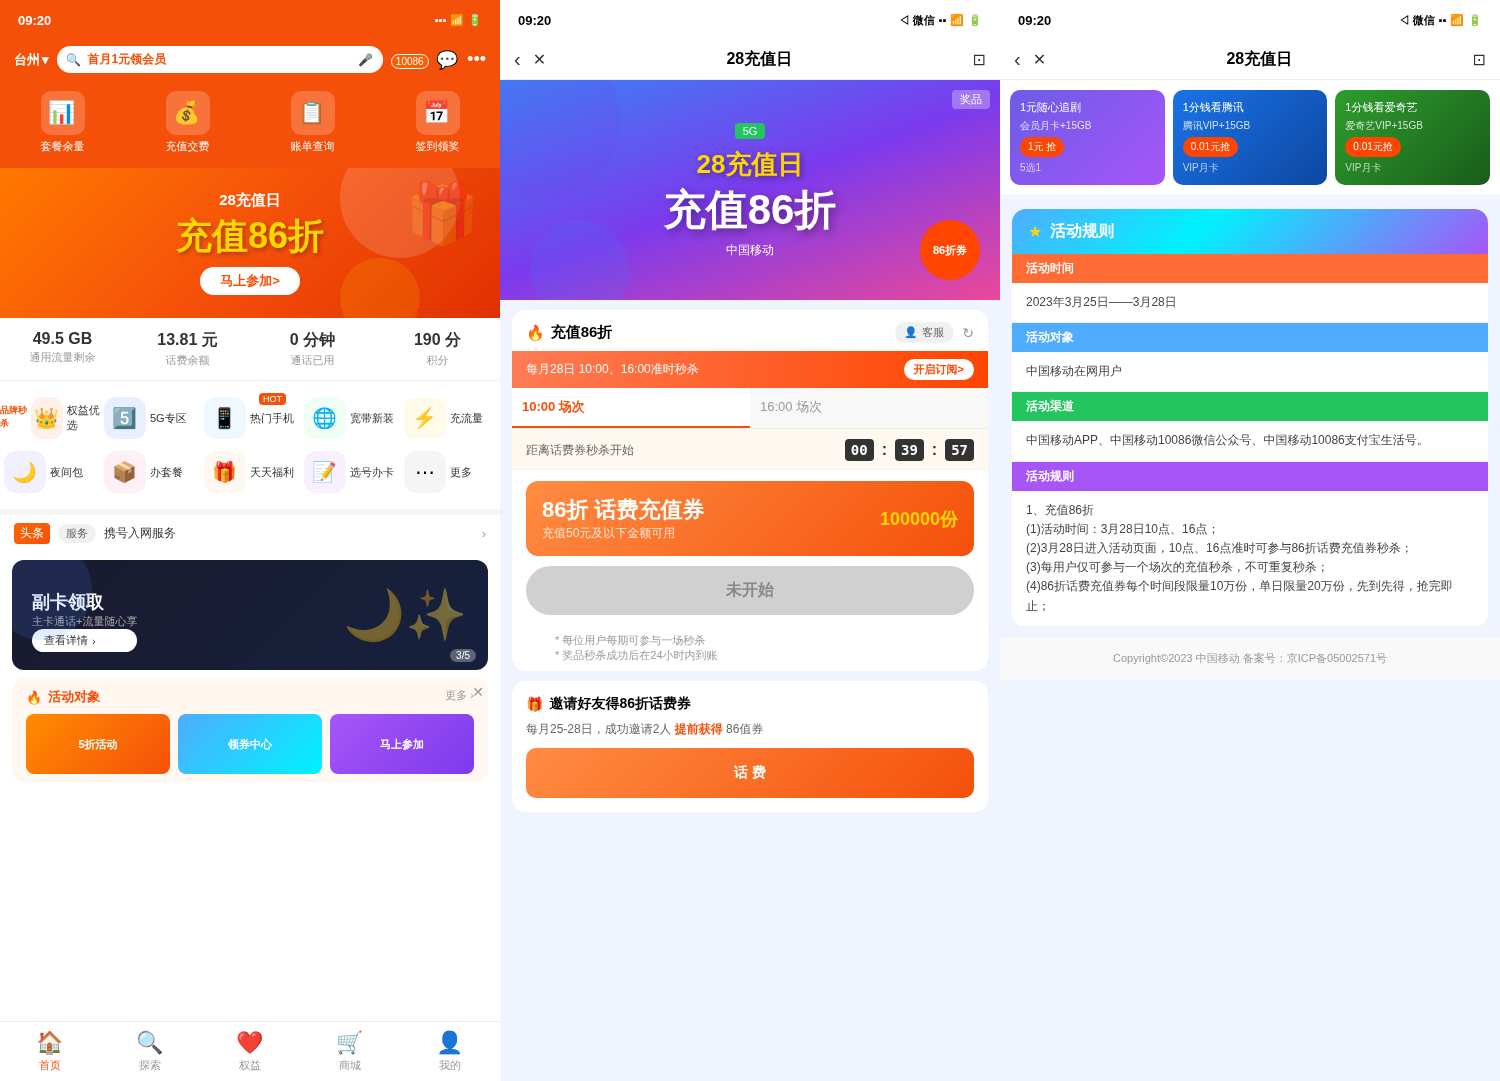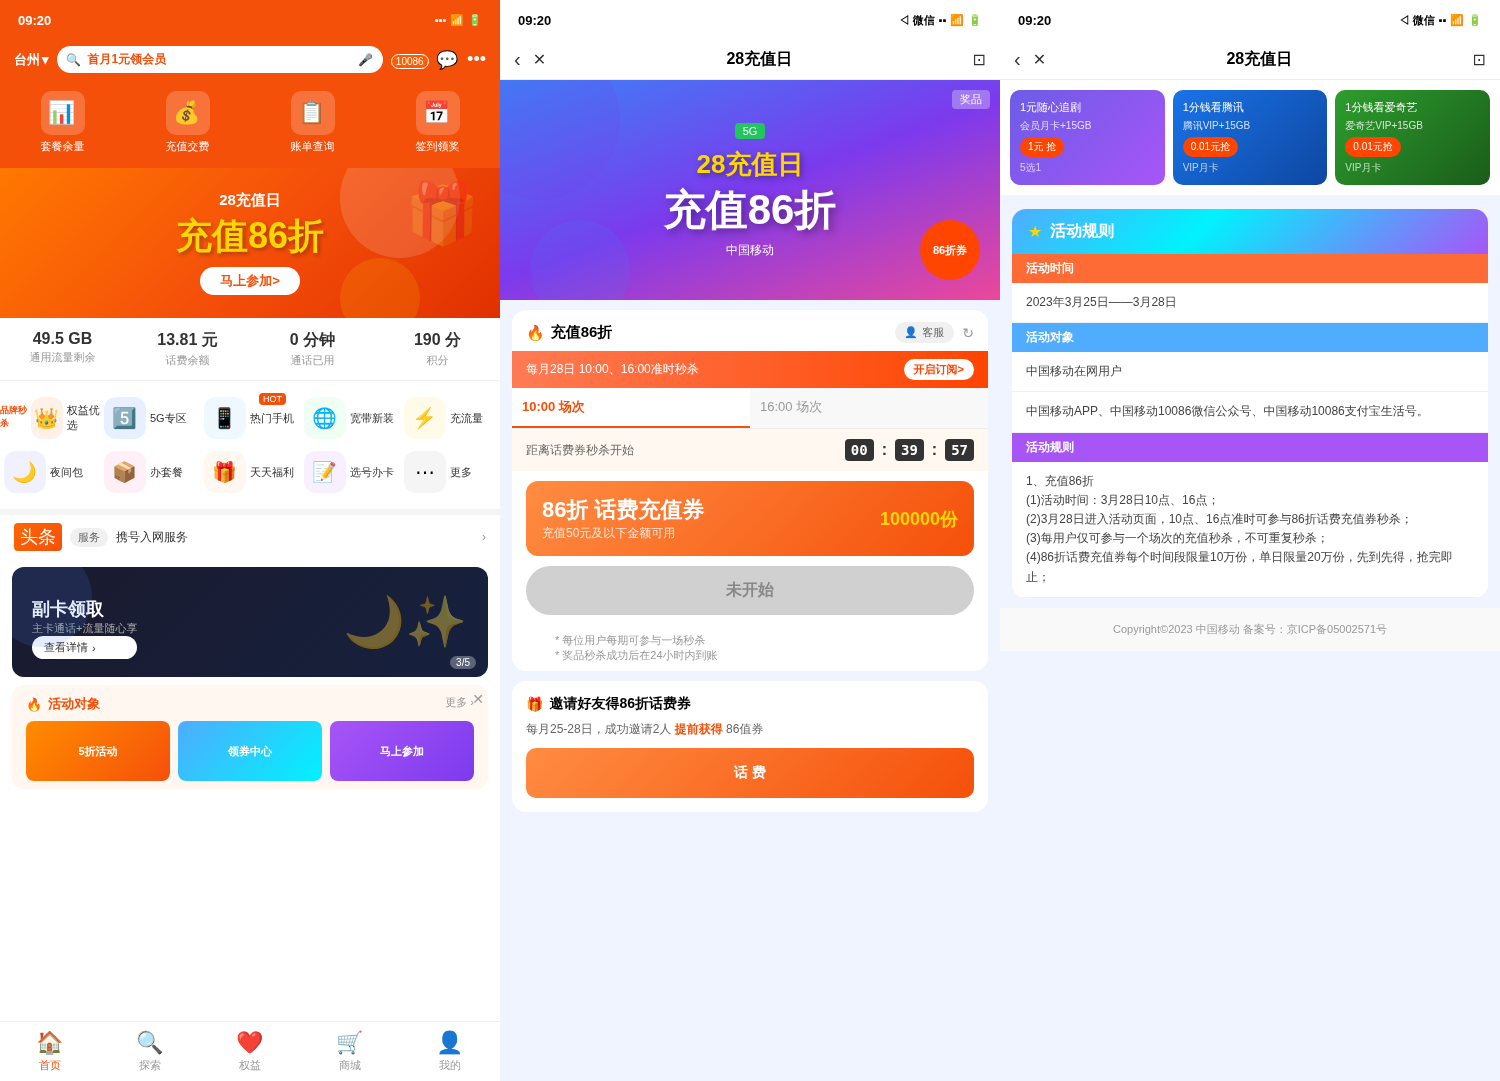--- a/index.html
+++ b/index.html
@@ -217,21 +217,21 @@
       background: #fff;
       padding: 8px 14px;
       gap: 8px;
       border-top: 6px solid #f5f5f5;
     }
     .s1-headline-tag {
       background: linear-gradient(135deg, #ff6600, #f5500a);
       color: #fff;
       border-radius: 4px;
       padding: 2px 6px;
-      font-size: 18px;
+      font-size: 12px;
     }
     .s1-headline-text {
       flex: 1;
       font-size: 12px;
       color: #333;
     }
     .s1-headline-arrow {
       color: #999;
       font-size: 12px;
     }
@@ -1049,20 +1049,21 @@
         <div class="s3-rule-label">活动时间</div>
         <div class="s3-rule-content">2023年3月25日——3月28日</div>
       </div>
 
       <div class="s3-rule-section">
         <div class="s3-rule-label blue">活动对象</div>
         <div class="s3-rule-content">中国移动在网用户</div>
       </div>
 
       <div class="s3-rule-section">
+        <div class="s3-rule-label green">活动渠道</div>
         <div class="s3-rule-content">中国移动APP、中国移动10086微信公众号、中国移动10086支付宝生活号。</div>
       </div>
 
       <div class="s3-rule-section">
         <div class="s3-rule-label purple">活动规则</div>
         <div class="s3-rule-content" style="white-space:pre-line;">1、充值86折
 (1)活动时间：3月28日10点、16点；
 (2)3月28日进入活动页面，10点、16点准时可参与86折话费充值券秒杀；
 (3)每用户仅可参与一个场次的充值秒杀，不可重复秒杀；
 (4)86折话费充值券每个时间段限量10万份，单日限量20万份，先到先得，抢完即止；</div>

